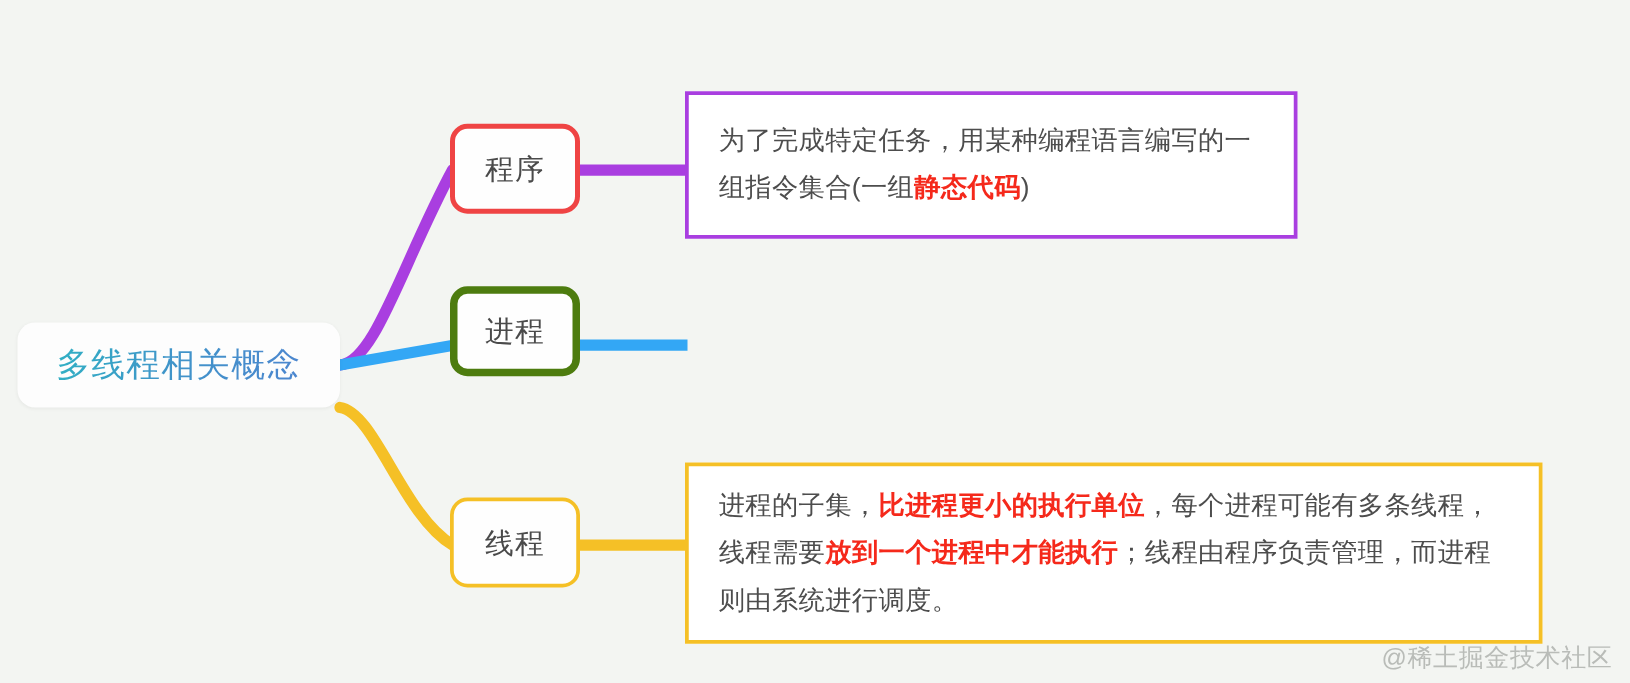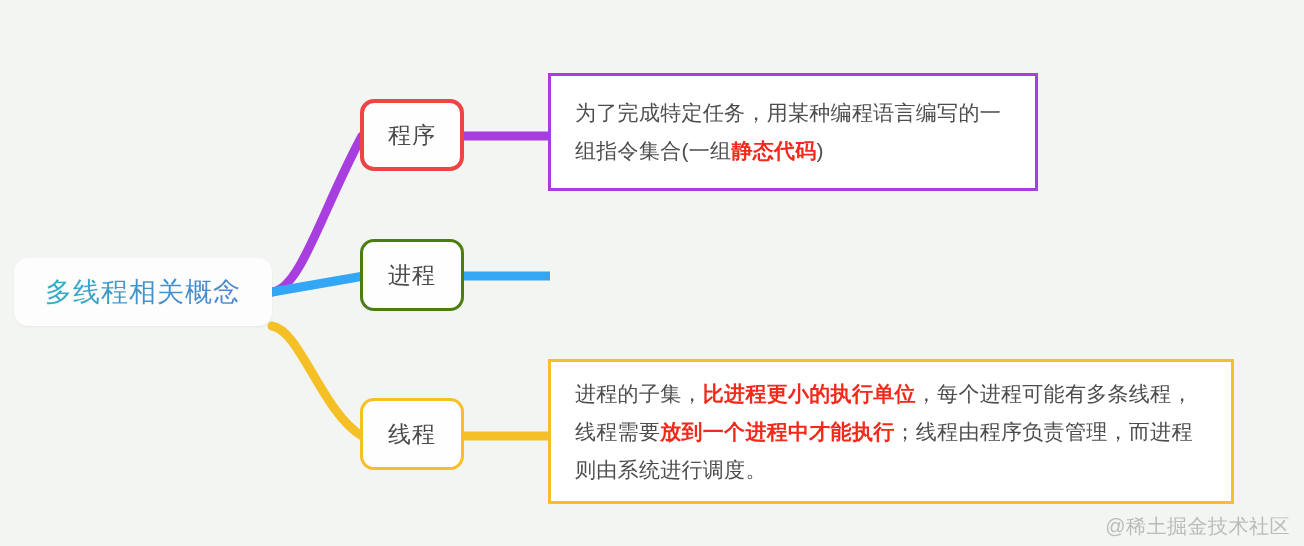--- a/index.html
+++ b/index.html
@@ -64,21 +64,21 @@
     justify-content: center;
     box-sizing: border-box;
   }
   .branch-label {
     font-size: 23px;
     color: #4a4a4a;
     letter-spacing: 1px;
     white-space: nowrap;
   }
   .node-program { left: 360px; top: 99px;  border: 4px solid #ef4444; }
-  .node-process { left: 360px; top: 239px; border: 3px solid #4d7c0f; }
+  .node-process { left: 360px; top: 229px; border: 6px solid #4d7c0f; }
   .node-thread  { left: 360px; top: 398px; border: 3px solid #f5c026; }
 
   
   .detail-box {
     position: absolute;
     background: #ffffff;
     box-sizing: border-box;
     display: flex;
     align-items: center;
   }
@@ -96,21 +96,21 @@
   .box-program {
     left: 548px; top: 73px; width: 490px; height: 118px;
     border: 3px solid #a93ee0;
     justify-content: center;
   }
   .box-process {
     left: 548px; top: 203px; width: 712px; height: 141px;
     border: 3px solid #33a7f5;
   }
   .box-thread {
-    left: 548px; top: 359px; width: 686px; height: 145px;
+    left: 548px; top: 370px; width: 686px; height: 145px;
     border: 3px solid #f5c026;
   }
 
   
   .watermark {
     position: absolute;
     right: 14px;
     bottom: 6px;
     font-size: 20px;
     color: #b9bcb8;

